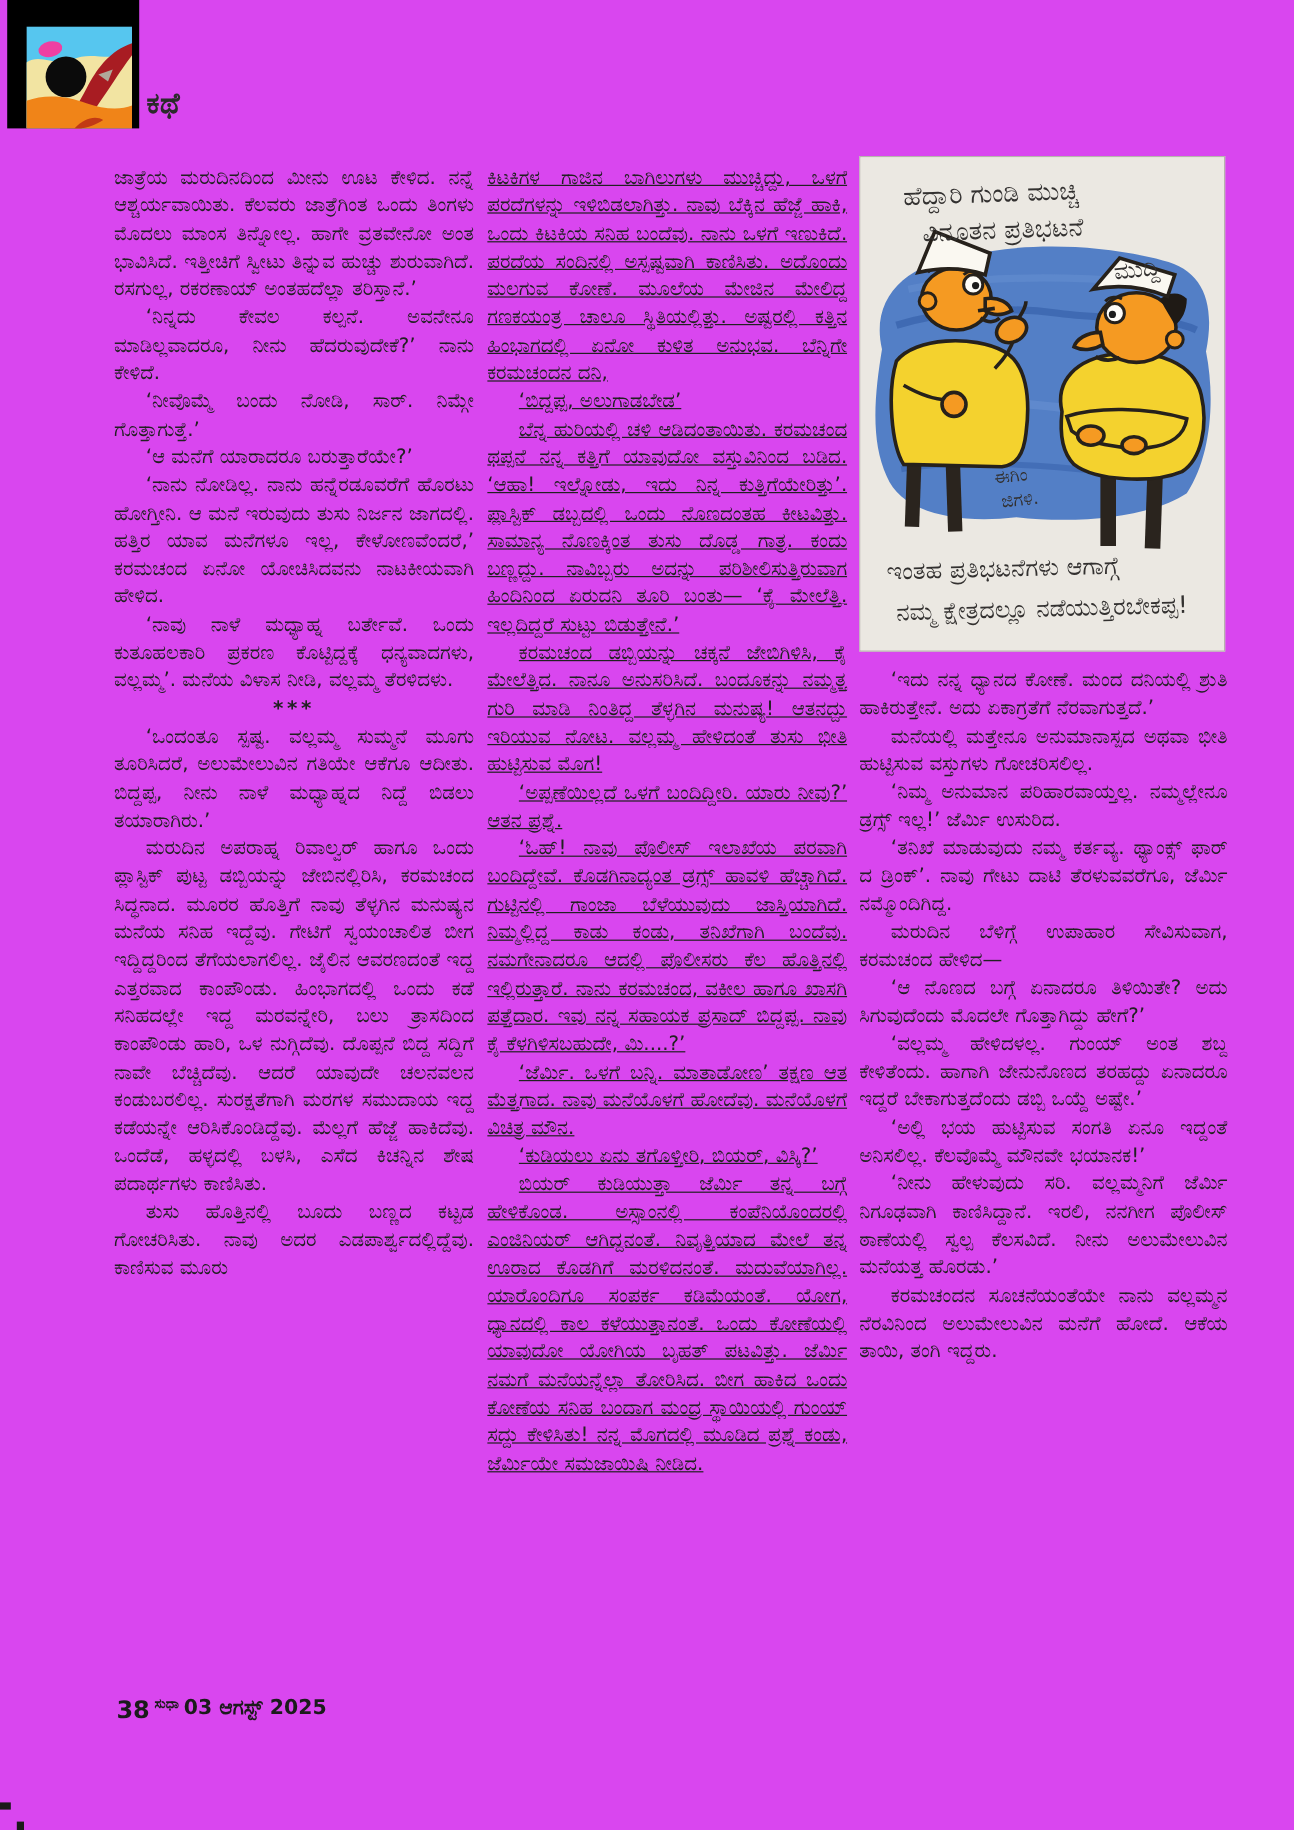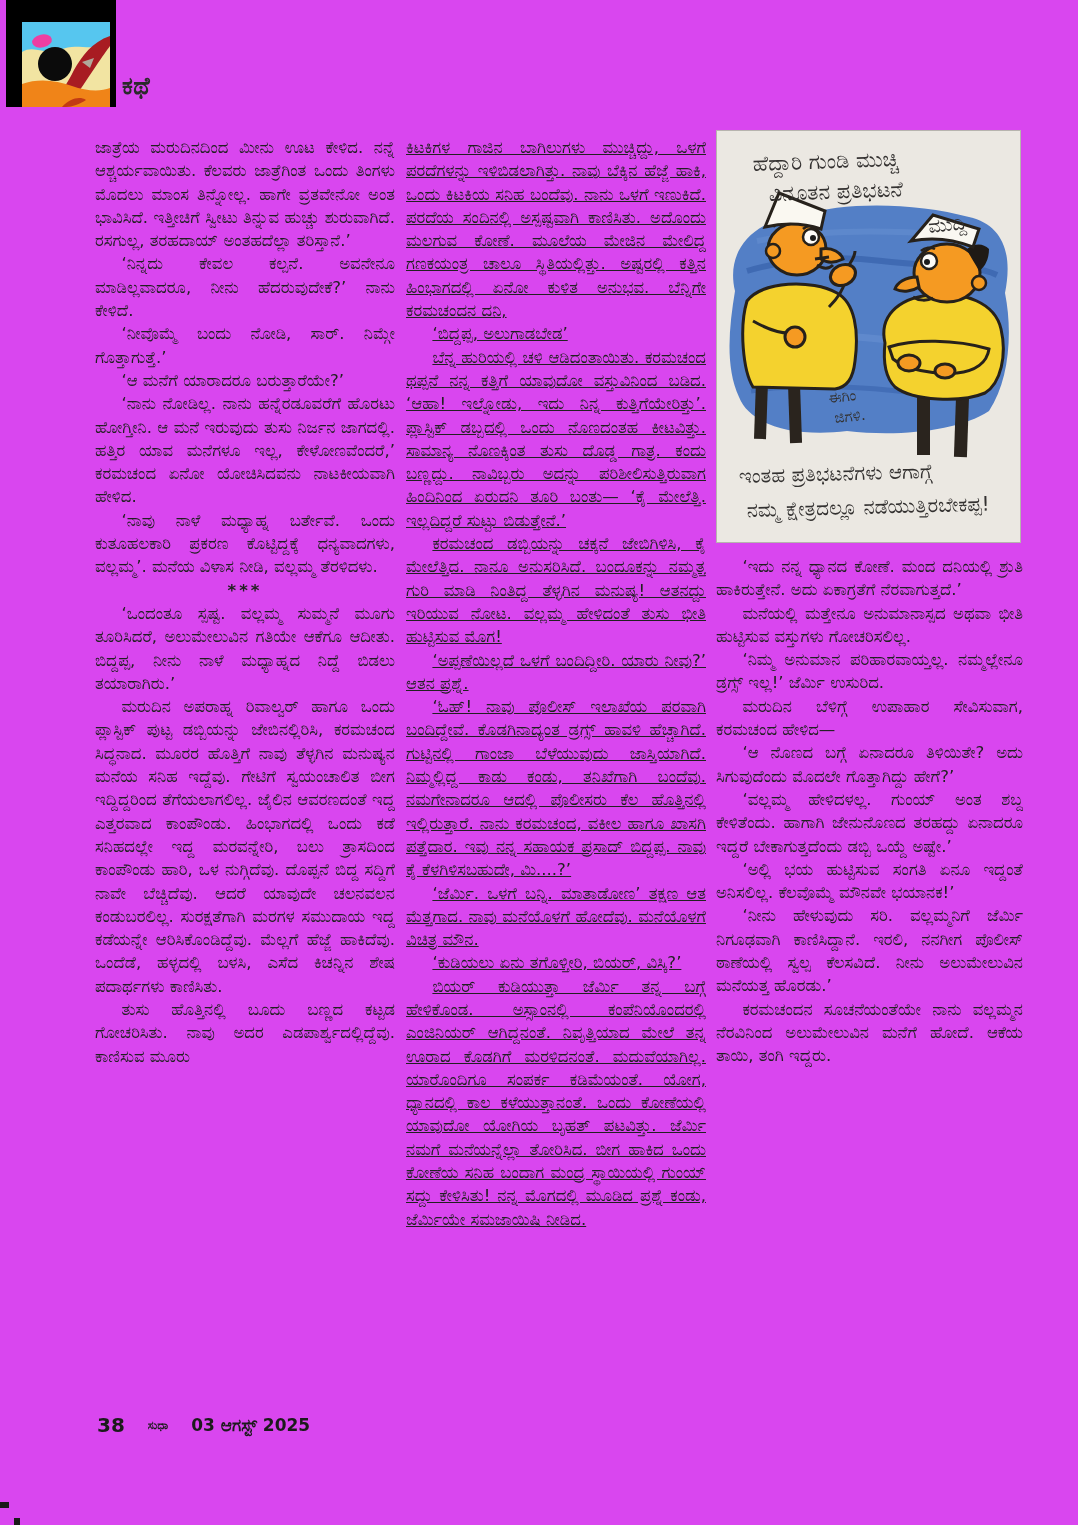--- a/index.html
+++ b/index.html
@@ -44,21 +44,21 @@
   
   .cartoon{
     margin:0;width:305px;height:413px;
     border:1px solid #b7b4ae;box-sizing:border-box;
     background:#ebe8e2;
   }
   .cartoon svg{display:block;width:100%;height:100%;}
   
   .footer{
     position:absolute;left:97px;top:1413px;
-    display:flex;align-items:center;gap:23px;
+    display:flex;align-items:flex-start;gap:4px;
     color:#1b1b1b;
   }
   .footer .pageno{font-size:20px;font-weight:bold;}
   .footer .mag{font-size:11px;font-weight:bold;}
   .footer .date{font-size:17px;font-weight:bold;}
   
   .regmark{position:absolute;background:#1a1a1a;}
   .regmark.m1{left:0;top:1502px;width:9px;height:6px;}
   .regmark.m2{left:14px;top:1518px;width:6px;height:7px;}
 </style>
@@ -75,21 +75,21 @@
       <circle cx="33" cy="42" r="17" fill="#0b0b0b"></circle>
       <path d="M88,14 C70,20 60,34 52,48 C46,60 40,70 28,85 L46,85 C58,68 66,56 74,44 C80,35 85,28 88,24 Z" fill="#a81c22"></path>
       <path d="M0,62 C16,56 34,58 50,64 C64,69 78,70 88,66 L88,85 L0,85 Z" fill="#f08418"></path>
       <path d="M40,85 C48,76 58,74 64,78 C58,82 50,85 44,85 Z" fill="#c23a14"></path>
       <path d="M60,40 L72,36 L68,46 Z" fill="#b0a89a"></path>
     </svg>
   </div>
   <div class="section-label">ಕಥೆ</div>
 
   <div class="col col-1">
-      <p class="para">ಜಾತ್ರೆಯ ಮರುದಿನದಿಂದ ಮೀನು ಊಟ ಕೇಳಿದ. ನನ್ನೆ ಆಶ್ಚರ್ಯವಾಯಿತು. ಕೆಲವರು ಜಾತ್ರೆಗಿಂತ ಒಂದು ತಿಂಗಳು ಮೊದಲು ಮಾಂಸ ತಿನ್ನೋಲ್ಲ. ಹಾಗೇ ವ್ರತವೇನೋ ಅಂತ ಭಾವಿಸಿದೆ. ಇತ್ತೀಚಿಗೆ ಸ್ವೀಟು ತಿನ್ನುವ ಹುಚ್ಚು ಶುರುವಾಗಿದೆ. ರಸಗುಲ್ಲ, ತರಹದಾಯ್ ಅಂತಹದೆಲ್ಲಾ ತರಿಸ್ತಾನೆ.’</p>
+      <p class="para">ಜಾತ್ರೆಯ ಮರುದಿನದಿಂದ ಮೀನು ಊಟ ಕೇಳಿದ. ನನ್ನೆ ಆಶ್ಚರ್ಯವಾಯಿತು. ಕೆಲವರು ಜಾತ್ರೆಗಿಂತ ಒಂದು ತಿಂಗಳು ಮೊದಲು ಮಾಂಸ ತಿನ್ನೋಲ್ಲ. ಹಾಗೇ ವ್ರತವೇನೋ ಅಂತ ಭಾವಿಸಿದೆ. ಇತ್ತೀಚಿಗೆ ಸ್ವೀಟು ತಿನ್ನುವ ಹುಚ್ಚು ಶುರುವಾಗಿದೆ. ರಸಗುಲ್ಲ, ರಕರಣಾಯ್ ಅಂತಹದೆಲ್ಲಾ ತರಿಸ್ತಾನೆ.’</p>
       <p class="para indent">‘ನಿನ್ನದು ಕೇವಲ ಕಲ್ಪನೆ. ಅವನೇನೂ ಮಾಡಿಲ್ಲವಾದರೂ, ನೀನು ಹೆದರುವುದೇಕೆ?’ ನಾನು ಕೇಳಿದೆ.</p>
       <p class="para indent">‘ನೀವೊಮ್ಮೆ ಬಂದು ನೋಡಿ, ಸಾರ್. ನಿಮ್ಗೇ ಗೊತ್ತಾಗುತ್ತೆ.’</p>
       <p class="para indent">‘ಆ ಮನೆಗೆ ಯಾರಾದರೂ ಬರುತ್ತಾರೆಯೇ?’</p>
       <p class="para indent">‘ನಾನು ನೋಡಿಲ್ಲ. ನಾನು ಹನ್ನೆರಡೂವರೆಗೆ ಹೊರಟು ಹೋಗ್ತೀನಿ. ಆ ಮನೆ ಇರುವುದು ತುಸು ನಿರ್ಜನ ಜಾಗದಲ್ಲಿ. ಹತ್ತಿರ ಯಾವ ಮನೆಗಳೂ ಇಲ್ಲ, ಕೇಳೋಣವೆಂದರೆ,’ ಕರಮಚಂದ ಏನೋ ಯೋಚಿಸಿದವನು ನಾಟಕೀಯವಾಗಿ ಹೇಳಿದ.</p>
       <p class="para indent">‘ನಾವು ನಾಳೆ ಮಧ್ಯಾಹ್ನ ಬರ್ತೇವೆ. ಒಂದು ಕುತೂಹಲಕಾರಿ ಪ್ರಕರಣ ಕೊಟ್ಟಿದ್ದಕ್ಕೆ ಧನ್ಯವಾದಗಳು, ವಲ್ಲಮ್ಮ’. ಮನೆಯ ವಿಳಾಸ ನೀಡಿ, ವಲ್ಲಮ್ಮ ತೆರಳಿದಳು.</p>
       <p class="separator">***</p>
       <p class="para indent">‘ಒಂದಂತೂ ಸ್ಪಷ್ಟ. ವಲ್ಲಮ್ಮ ಸುಮ್ಮನೆ ಮೂಗು ತೂರಿಸಿದರೆ, ಅಲುಮೇಲುವಿನ ಗತಿಯೇ ಆಕೆಗೂ ಆದೀತು. ಬಿದ್ದಪ್ಪ, ನೀನು ನಾಳೆ ಮಧ್ಯಾಹ್ನದ ನಿದ್ದೆ ಬಿಡಲು ತಯಾರಾಗಿರು.’</p>
       <p class="para indent">ಮರುದಿನ ಅಪರಾಹ್ನ ರಿವಾಲ್ವರ್ ಹಾಗೂ ಒಂದು ಪ್ಲಾಸ್ಟಿಕ್ ಪುಟ್ಟ ಡಬ್ಬಿಯನ್ನು ಜೇಬಿನಲ್ಲಿರಿಸಿ, ಕರಮಚಂದ ಸಿದ್ಧನಾದ. ಮೂರರ ಹೊತ್ತಿಗೆ ನಾವು ತೆಳ್ಳಗಿನ ಮನುಷ್ಯನ ಮನೆಯ ಸನಿಹ ಇದ್ದೆವು. ಗೇಟಿಗೆ ಸ್ವಯಂಚಾಲಿತ ಬೀಗ ಇದ್ದಿದ್ದರಿಂದ ತೆಗೆಯಲಾಗಲಿಲ್ಲ. ಜೈಲಿನ ಆವರಣದಂತೆ ಇದ್ದ ಎತ್ತರವಾದ ಕಾಂಪೌಂಡು. ಹಿಂಭಾಗದಲ್ಲಿ ಒಂದು ಕಡೆ ಸನಿಹದಲ್ಲೇ ಇದ್ದ ಮರವನ್ನೇರಿ, ಬಲು ತ್ರಾಸದಿಂದ ಕಾಂಪೌಂಡು ಹಾರಿ, ಒಳ ನುಗ್ಗಿದೆವು. ದೊಪ್ಪನೆ ಬಿದ್ದ ಸದ್ದಿಗೆ ನಾವೇ ಬೆಚ್ಚಿದೆವು. ಆದರೆ ಯಾವುದೇ ಚಲನವಲನ ಕಂಡುಬರಲಿಲ್ಲ. ಸುರಕ್ಷತೆಗಾಗಿ ಮರಗಳ ಸಮುದಾಯ ಇದ್ದ ಕಡೆಯನ್ನೇ ಆರಿಸಿಕೊಂಡಿದ್ದೆವು. ಮೆಲ್ಲಗೆ ಹೆಜ್ಜೆ ಹಾಕಿದೆವು. ಒಂದೆಡೆ, ಹಳ್ಳದಲ್ಲಿ ಬಳಸಿ, ಎಸೆದ ಕಿಚನ್ನಿನ ಶೇಷ ಪದಾರ್ಥಗಳು ಕಾಣಿಸಿತು.</p>
       <p class="para indent">ತುಸು ಹೊತ್ತಿನಲ್ಲಿ ಬೂದು ಬಣ್ಣದ ಕಟ್ಟಡ ಗೋಚರಿಸಿತು. ನಾವು ಅದರ ಎಡಪಾರ್ಶ್ವದಲ್ಲಿದ್ದೆವು. ಕಾಣಿಸುವ ಮೂರು</p>
     </div>
@@ -169,20 +169,21 @@
           <text x="118" y="292" font-size="15" transform="rotate(-6 118 292)">ಜಿಗಳಿ.</text>
           <text x="22" y="352" font-size="20" transform="rotate(-1.5 22 352)">ಇಂತಹ ಪ್ರತಿಭಟನೆಗಳು ಆಗಾಗ್ಗೆ</text>
           <text x="30" y="386" font-size="20" transform="rotate(-1.5 30 386)">ನಮ್ಮ ಕ್ಷೇತ್ರದಲ್ಲೂ ನಡೆಯುತ್ತಿರಬೇಕಪ್ಪ!</text>
         </g>
       </svg>
     </figure>
     <div class="col3-text">
         <p class="para indent">‘ಇದು ನನ್ನ ಧ್ಯಾನದ ಕೋಣೆ. ಮಂದ ದನಿಯಲ್ಲಿ ಶ್ರುತಿ ಹಾಕಿರುತ್ತೇನೆ. ಅದು ಏಕಾಗ್ರತೆಗೆ ನೆರವಾಗುತ್ತದೆ.’</p>
         <p class="para indent">ಮನೆಯಲ್ಲಿ ಮತ್ತೇನೂ ಅನುಮಾನಾಸ್ಪದ ಅಥವಾ ಭೀತಿ ಹುಟ್ಟಿಸುವ ವಸ್ತುಗಳು ಗೋಚರಿಸಲಿಲ್ಲ.</p>
         <p class="para indent">‘ನಿಮ್ಮ ಅನುಮಾನ ಪರಿಹಾರವಾಯ್ತಲ್ಲ. ನಮ್ಮಲ್ಲೇನೂ ಡ್ರಗ್ಸ್ ಇಲ್ಲ!’ ಜೆರ್ಮಿ ಉಸುರಿದ.</p>
+        <p class="para indent">‘ತನಿಖೆ ಮಾಡುವುದು ನಮ್ಮ ಕರ್ತವ್ಯ. ಥ್ಯಾಂಕ್ಸ್ ಫಾರ್ ದ ಡ್ರಿಂಕ್’. ನಾವು ಗೇಟು ದಾಟಿ ತೆರಳುವವರೆಗೂ, ಜೆರ್ಮಿ ನಮ್ಮೊಂದಿಗಿದ್ದ.</p>
         <p class="para indent">ಮರುದಿನ ಬೆಳಿಗ್ಗೆ ಉಪಾಹಾರ ಸೇವಿಸುವಾಗ, ಕರಮಚಂದ ಹೇಳಿದ—</p>
         <p class="para indent">‘ಆ ನೊಣದ ಬಗ್ಗೆ ಏನಾದರೂ ತಿಳಿಯಿತೇ? ಅದು ಸಿಗುವುದೆಂದು ಮೊದಲೇ ಗೊತ್ತಾಗಿದ್ದು ಹೇಗೆ?’</p>
         <p class="para indent">‘ವಲ್ಲಮ್ಮ ಹೇಳಿದಳಲ್ಲ. ಗುಂಯ್ ಅಂತ ಶಬ್ದ ಕೇಳಿತೆಂದು. ಹಾಗಾಗಿ ಜೇನುನೊಣದ ತರಹದ್ದು ಏನಾದರೂ ಇದ್ದರೆ ಬೇಕಾಗುತ್ತದೆಂದು ಡಬ್ಬಿ ಒಯ್ದೆ ಅಷ್ಟೇ.’</p>
         <p class="para indent">‘ಅಲ್ಲಿ ಭಯ ಹುಟ್ಟಿಸುವ ಸಂಗತಿ ಏನೂ ಇದ್ದಂತೆ ಅನಿಸಲಿಲ್ಲ. ಕೆಲವೊಮ್ಮೆ ಮೌನವೇ ಭಯಾನಕ!’</p>
         <p class="para indent">‘ನೀನು ಹೇಳುವುದು ಸರಿ. ವಲ್ಲಮ್ಮನಿಗೆ ಜೆರ್ಮಿ ನಿಗೂಢವಾಗಿ ಕಾಣಿಸಿದ್ದಾನೆ. ಇರಲಿ, ನನಗೀಗ ಪೊಲೀಸ್ ಠಾಣೆಯಲ್ಲಿ ಸ್ವಲ್ಪ ಕೆಲಸವಿದೆ. ನೀನು ಅಲುಮೇಲುವಿನ ಮನೆಯತ್ತ ಹೊರಡು.’</p>
         <p class="para indent">ಕರಮಚಂದನ ಸೂಚನೆಯಂತೆಯೇ ನಾನು ವಲ್ಲಮ್ಮನ ನೆರವಿನಿಂದ ಅಲುಮೇಲುವಿನ ಮನೆಗೆ ಹೋದೆ. ಆಕೆಯ ತಾಯಿ, ತಂಗಿ ಇದ್ದರು.</p>
       </div>
   </div>
 
   <div class="footer">

